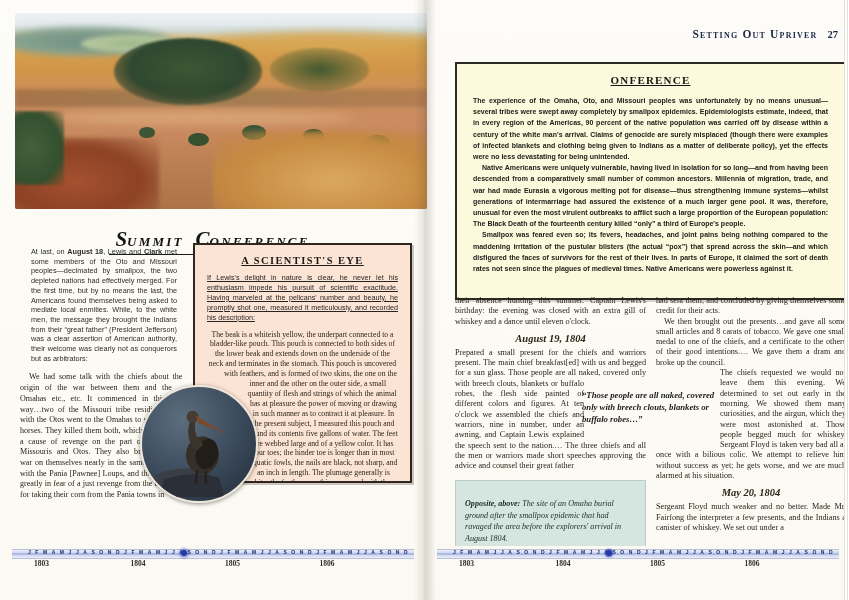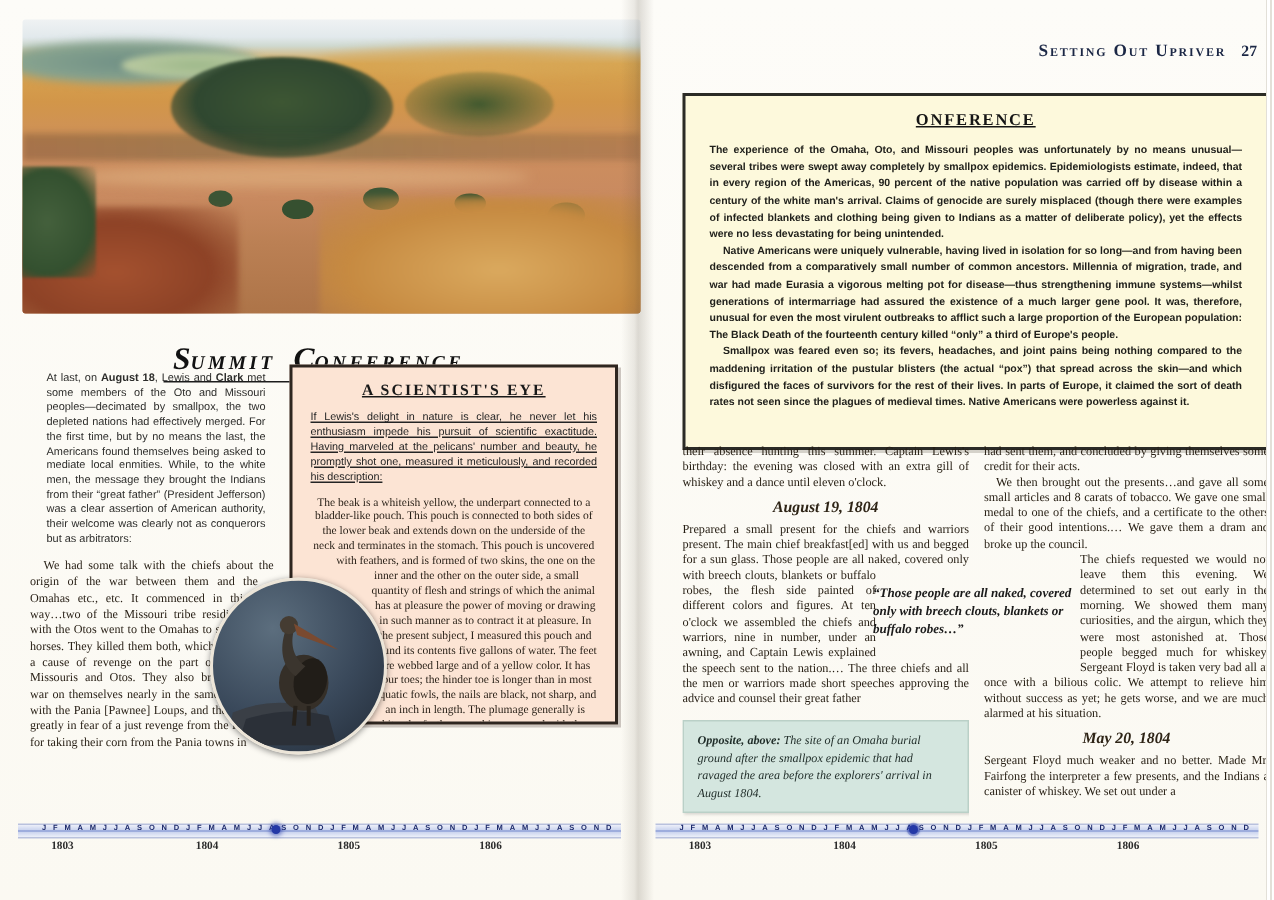--- a/index.html
+++ b/index.html
@@ -68,21 +68,21 @@
   .rp-col-r{position:absolute;left:656px;top:296px;width:190px;height:250px;overflow:hidden;}
   p.journal{font-size:8.2px;line-height:10.3px;text-align:justify;color:#251d12;margin:0;}
   p.journal.ind{text-indent:8px;}
   .mb{margin-bottom:5px;}
   .date{text-align:center;font-style:italic;font-weight:700;font-size:10.5px;color:#2e2416;margin:6px 2px 4px;}
   .pq-spacer-r{float:right;width:62px;height:92px;shape-outside:inset(36px 0 0 0);}
   .pq-spacer-l{float:left;width:64px;height:74px;}
   .pull-quote{position:absolute;left:582px;top:389px;width:134px;text-align:left;font-style:italic;font-weight:700;
     font-size:8.7px;line-height:12.2px;color:#1b1b1b;}
   .caption{margin-top:9px;background:#d4e6df;border:1px solid #bad0c7;box-shadow:1px 1px 2px rgba(0,0,0,.15);
-    padding:7px 9px;font-style:italic;font-size:8.1px;line-height:11.4px;color:#1e2b27;}
+    padding:17px 9px;font-style:italic;font-size:8.1px;line-height:11.4px;color:#1e2b27;}
   .caption b{font-weight:700;}
 
   
   .timeline{position:absolute;top:546px;width:402px;height:22px;}
   .tl-left{left:12px;}  .tl-right{left:437px;}
   .tl-band{position:absolute;top:3px;left:0;width:100%;height:8px;
     background:linear-gradient(180deg,#eceff9 0%,#ccd5ef 40%,#7d90d0 50%,#ccd5ef 60%,#eceff9 100%);
     border-top:1px solid #b9c1dd;border-bottom:1px solid #b9c1dd;}
   .tl-months{position:absolute;top:2px;left:16px;right:6px;display:flex;justify-content:space-between;}
   .tl-months span{font-family:"Liberation Sans",sans-serif;font-size:5px;font-weight:700;color:#1d2a6b;line-height:9px;}

